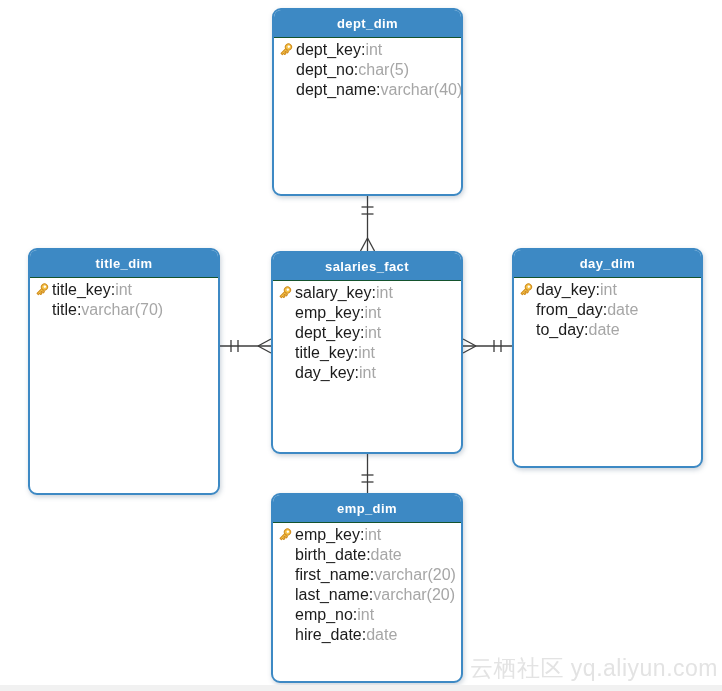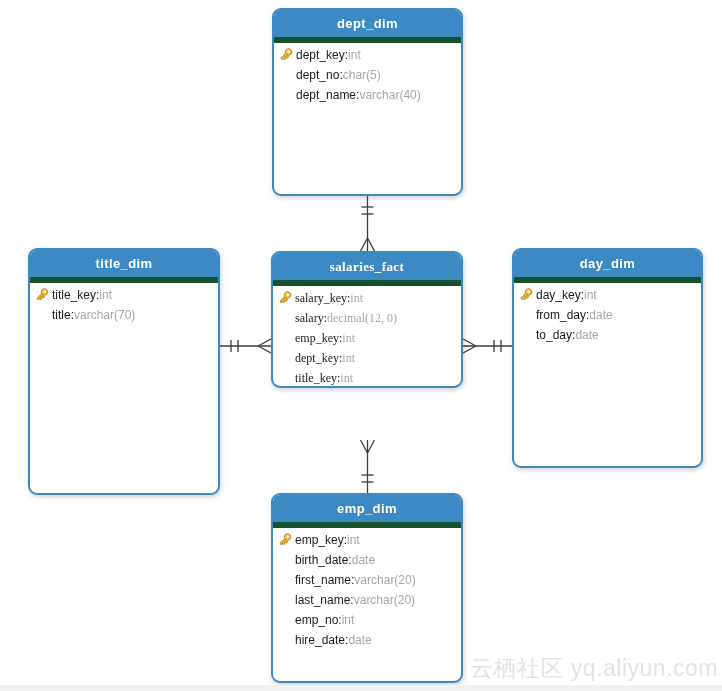--- a/index.html
+++ b/index.html
@@ -22,28 +22,28 @@
   }
   .table-header{
     background:#3d89c4;
     color:#ffffff;
     font-size:13px;
     font-weight:bold;
     text-align:center;
     height:27px;
     line-height:27px;
     letter-spacing:0.4px;
-    border-bottom:6px solid #14532d;
+    border-bottom:1px solid #14532d;
   }
   .table-body{padding-top:2px;}
   .field-row{
     display:flex;
     align-items:center;
     height:20px;
-    font-size:12px;
+    font-size:16px;
     white-space:nowrap;
   }
   .key-slot{
     width:22px;
     min-width:22px;
     display:flex;
     justify-content:center;
     align-items:center;
   }
   .field-name{color:#1b1b1b;}
@@ -144,40 +144,35 @@
             <span class="field-name">title_key:</span>
             <span class="field-type">int</span>
           </div>
           <div class="field-row">
             <span class="key-slot"></span>
             <span class="field-name">title:</span>
             <span class="field-type">varchar(70)</span>
           </div>
         </div>
       </div>
-      <div class="table-box" style="left: 271px; top: 251px; width: 192px; height: 137px; font-family: Liberation Serif, serif;">
+      <div class="table-box" style="left: 271px; top: 251px; width: 192px; height: 203px;">
         <div class="table-header">salaries_fact</div>
         <div class="table-body">
           <div class="field-row">
             <span class="key-slot">
               <svg width="17" height="16" viewBox="0 0 16 16">
                 <g transform="rotate(-45 8 8)" stroke="#d08c1c" stroke-width="1" fill="#f6c44a" stroke-linejoin="round">
                   <path d="M2.5 7.2 h8 v1.8 h-1.6 v2.4 h-1.7 v-2.4 h-1.3 v1.7 h-1.6 v-1.7 h-1.8 z"></path>
                   <circle cx="12.2" cy="8" r="3.1"></circle>
                   <circle cx="12.7" cy="8" r="1.2" fill="#ffffff" stroke="none"></circle>
                 </g>
               </svg>
             </span>
             <span class="field-name">salary_key:</span>
             <span class="field-type">int</span>
-          </div>
-          <div class="field-row">
-            <span class="key-slot"></span>
-            <span class="field-name">salary:</span>
-            <span class="field-type">decimal(12, 0)</span>
           </div>
           <div class="field-row">
             <span class="key-slot"></span>
             <span class="field-name">emp_key:</span>
             <span class="field-type">int</span>
           </div>
           <div class="field-row">
             <span class="key-slot"></span>
             <span class="field-name">dept_key:</span>
             <span class="field-type">int</span>

